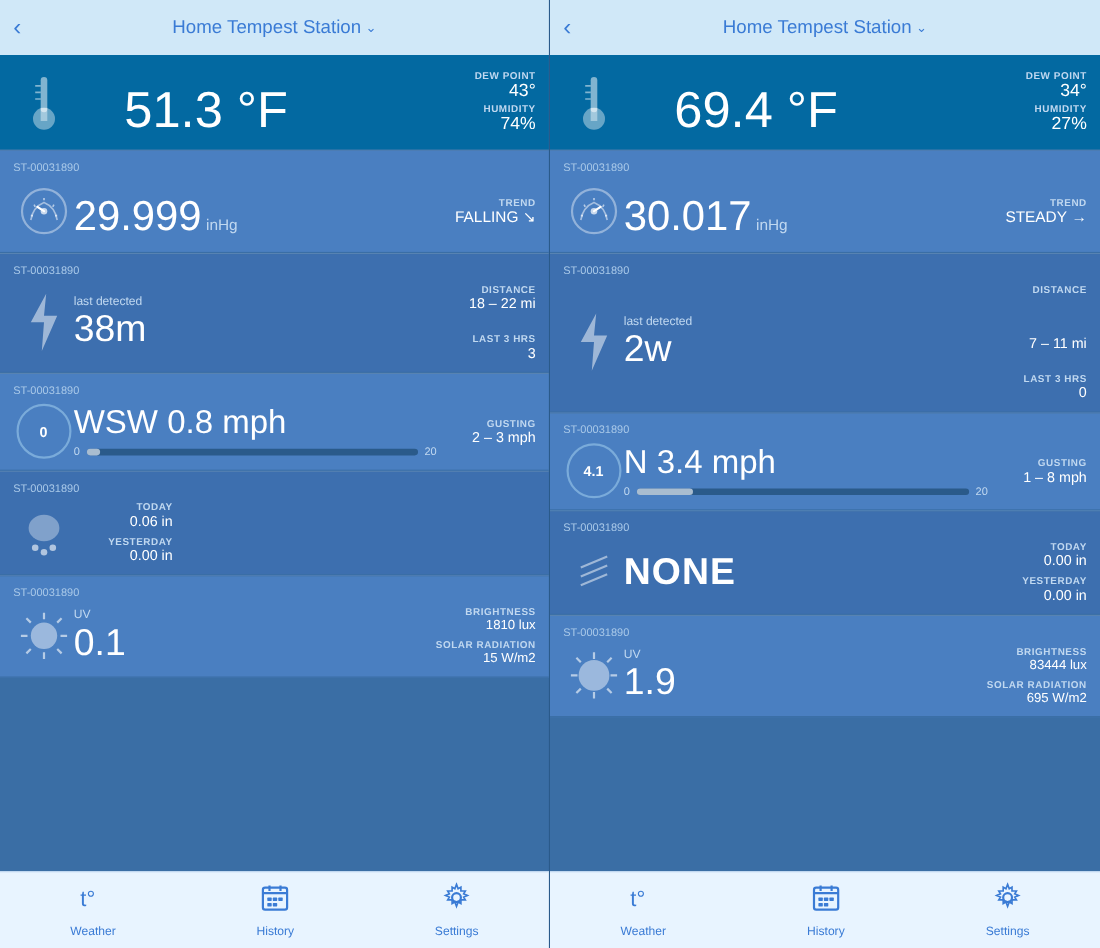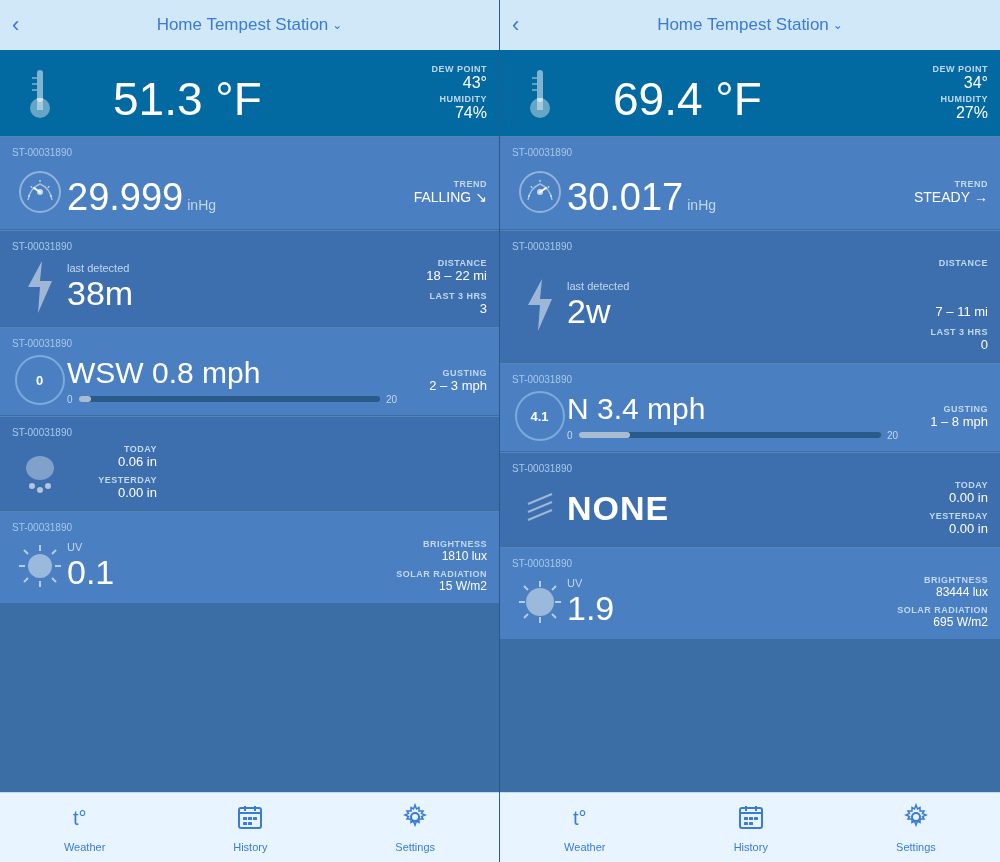--- a/index.html
+++ b/index.html
@@ -139,21 +139,21 @@
       color: #c0d8f0;
     }
     .lightning-time {
       font-size: 34px;
       font-weight: 300;
       color: white;
     }
     .lightning-side {
       display: flex;
       flex-direction: column;
-      gap: 8px;
+      gap: 20px;
     }
     .side-item {
       text-align: right;
     }
     
     .wind-value {
       font-size: 30px;
       font-weight: 300;
       color: white;
     }

